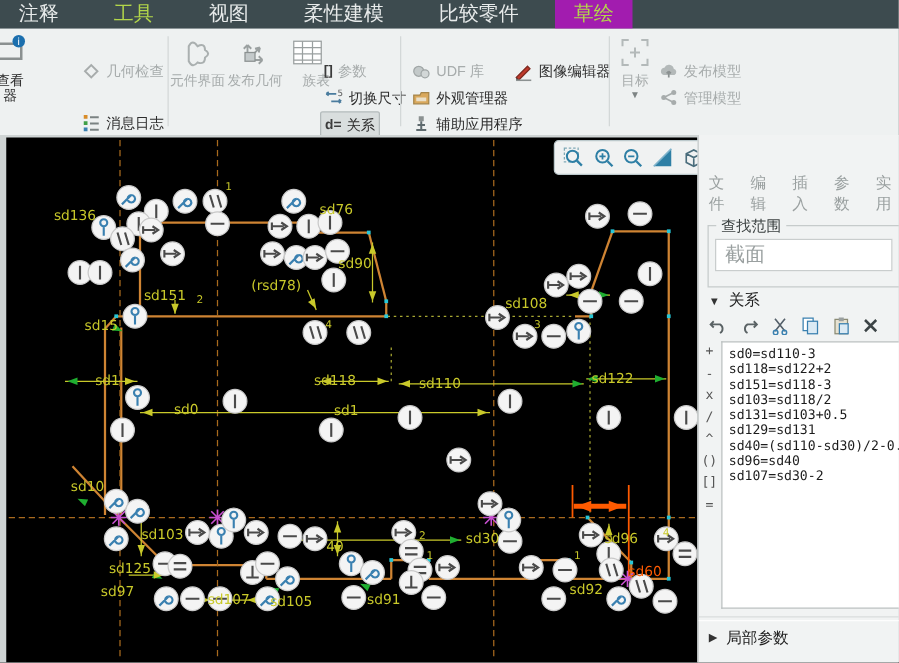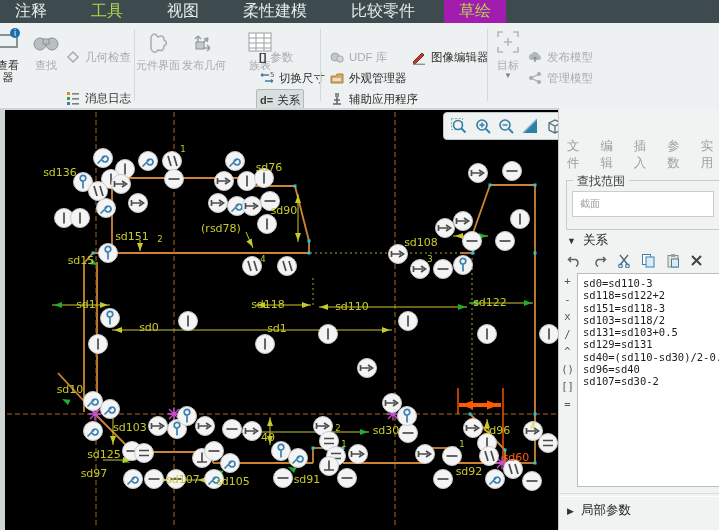--- a/index.html
+++ b/index.html
@@ -37,21 +37,21 @@
           display:flex;align-items:center;justify-content:space-around;padding:0 3px;}
   .gtools svg{display:block;}
   
   .panel{position:absolute;left:558px;top:0px;width:161px;height:422px;background:#f1f3f3;
          border-left:1px solid #c2c7c7;font-size:12px;color:#2d2d2d;}
   .pmenus{position:absolute;left:8px;top:30px;display:flex;gap:14px;color:#9aa0a0;font-size:12.5px;}
   .scopebox{position:absolute;left:7px;top:72px;width:150px;height:48px;border:1px solid #c6cbcb;padding-left:48px;}
   .scopebox .leg{position:absolute;left:6px;top:-8px;background:#f1f3f3;padding:0 4px;font-size:12px;color:#3a4040;}
   .combo{position:absolute;left:5px;top:10px;width:142px;height:26px;background:#fff;
          border:1px solid #c9cdcd;display:flex;align-items:center;padding-left:7px;
-         color:#9aa0a0;font-size:10px;box-sizing:border-box;}
+         color:#9aa0a0;font-size:16px;box-sizing:border-box;}
   .secthdr{position:absolute;left:8px;display:flex;align-items:center;gap:7px;color:#222;font-size:12.5px;}
   .tri{font-size:9px;color:#333;}
   .reltools{position:absolute;left:8px;top:145px;display:flex;gap:10px;align-items:center;}
   .reltools svg{display:block;}
   .opscol{position:absolute;left:0;top:167px;width:17px;display:flex;flex-direction:column;
           align-items:center;color:#555;font-size:10.5px;font-family:"DejaVu Sans Mono",monospace;}
   .opscol span{height:17.5px;}
   .relbox{position:absolute;left:18px;top:165px;width:143px;height:212px;background:#fff;
           border:1px solid #b9bfbf;border-right:none;overflow:hidden;}
   .relline{font-family:"DejaVu Sans Mono","Liberation Mono",monospace;font-size:10.5px;
@@ -81,30 +81,20 @@
       <svg width="30" height="30" viewBox="0 0 30 30">
         <path d="M6 8 L24 8 L24 20 L6 20 Z" fill="none" stroke="#8a9090" stroke-width="2"></path>
         <circle cx="22" cy="6" r="5" fill="#1b6fae"></circle>
         <text x="22" y="9" font-size="8" fill="#fff" text-anchor="middle" font-family="DejaVu Sans">i</text>
       </svg>
     </div>
     <div class="blab">查看</div>
     <div class="blab">器</div>
   </div>
 
-  <div class="bigbtn" style="left:26px;width:40px;">
-    <div class="bico">
-      <svg width="28" height="26" viewBox="0 0 28 26">
-        <circle cx="8" cy="15" r="6" fill="#b9bfbf" stroke="#8b9191"></circle>
-        <circle cx="20" cy="15" r="6" fill="#b9bfbf" stroke="#8b9191"></circle>
-        <rect x="11" y="10" width="6" height="5" fill="#b9bfbf" stroke="#8b9191"></rect>
-      </svg>
-    </div>
-    <div class="blab dis">查找</div>
-  </div>
 
   <div class="smallbtn dis" style="left:62px;top:24px;">
     <svg class="i16" viewBox="0 0 16 16">
       <path d="M3 8 L8 3 L13 8 L8 13 Z" fill="none" stroke="#a7acac" stroke-width="1.5"></path>
     </svg>
     <span>几何检查</span>
   </div>
   <div class="smallbtn" style="left:62px;top:45px;margin-top:20px;">
     <svg class="i16" viewBox="0 0 16 16">
       <rect x="2" y="2" width="3" height="3" fill="#d88c28"></rect>
@@ -136,21 +126,21 @@
   </div>
   <div class="bigbtn" style="left:180px;width:48px;">
     <div class="bico">
       <svg width="28" height="28" viewBox="0 0 28 28">
         <path d="M8 20 L8 8 M8 20 L20 20 M8 8 L5 11 M8 8 L11 11 M20 20 L17 17 M20 20 L17 23 M8 20 L18 10 M18 10 L14 11 M18 10 L17 14" stroke="#9aa0a0" stroke-width="1.5" fill="none"></path>
         <rect x="6" y="14" width="8" height="7" fill="#c4cacb" stroke="#8b9191"></rect>
       </svg>
     </div>
     <div class="blab dis">发布几何</div>
   </div>
-  <div class="bigbtn" style="left:242px;width:36px;">
+  <div class="bigbtn" style="left:228px;width:36px;text-align:right;">
     <div class="bico">
       <svg width="26" height="24" viewBox="0 0 26 24">
         <rect x="2" y="3" width="22" height="18" fill="#fff" stroke="#9aa0a0"></rect>
         <path d="M2 8 L24 8 M2 13 L24 13 M2 18 L24 18 M9 3 L9 21 M17 3 L17 21" stroke="#9aa0a0" stroke-width="1"></path>
       </svg>
     </div>
     <div class="blab dis">族表</div>
   </div>
   <div class="smallbtn dis" style="left:256px;top:24px;">
     <span class="dtxt dis">[]</span>

